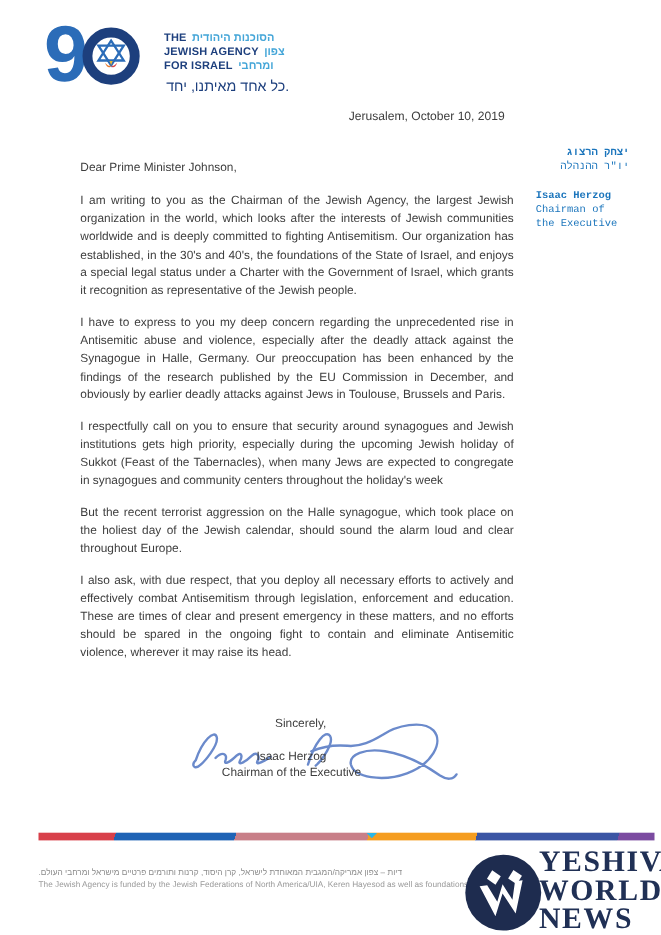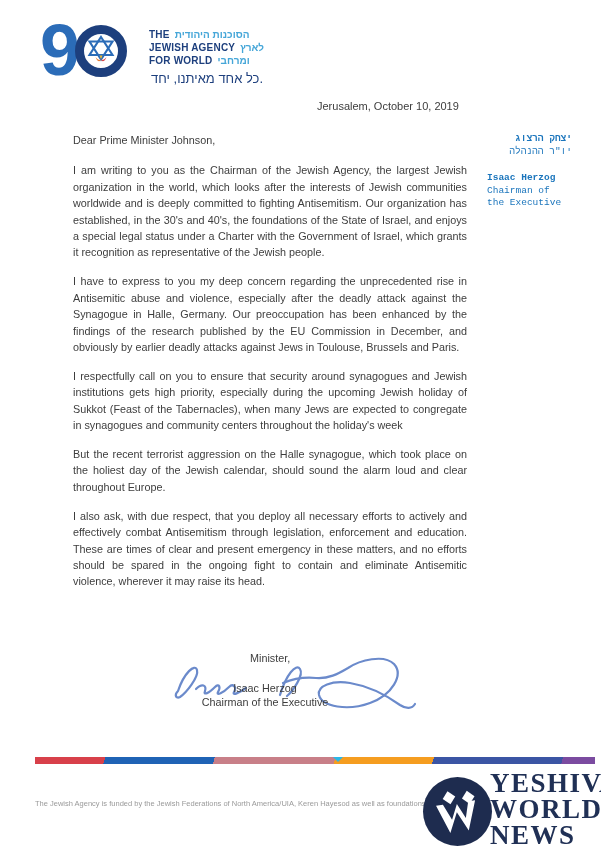--- a/index.html
+++ b/index.html
@@ -18,21 +18,21 @@
   .lh-row .he{color:#45a6d8;font-size:10px;font-weight:bold;}
   .lh-tag{margin-top:4px;font-size:13px;font-weight:normal;color:#1d3f7d;padding-left:2px;}
   
   .sidebar{position:absolute;left:487px;top:133px;width:85px;color:#1b75bc;font-size:9.5px;line-height:12.5px;font-family:Liberation Mono, monospace;}
   .sb-he{direction:rtl;text-align:right;}
   .sb-he.bold{font-weight:bold;}
   .sb-en-name{font-weight:bold;margin-top:14px;}
   
   .dateline{position:absolute;left:317px;top:100px;font-size:11px;color:#3d3d3d;}
   .body-col{position:absolute;left:73px;top:132px;width:394px;color:#3d3d3d;font-size:10.8px;line-height:16.4px;}
-  .salutation{margin:0 0 14px 0;}
+  .salutation{margin:12px 0 14px 0;}
   .body-col p{margin:0 0 12.5px 0;text-align:justify;}
   
   .closing{position:absolute;left:250px;top:652px;font-size:10.8px;color:#3d3d3d;}
   .sig-svg{position:absolute;left:160px;top:645px;}
   .signer-name{position:absolute;left:180px;top:682px;width:170px;text-align:center;font-size:10.8px;color:#3d3d3d;}
   .signer-title{position:absolute;left:150px;top:696px;width:230px;text-align:center;font-size:10.8px;color:#3d3d3d;}
   
   .bar{position:absolute;left:35px;top:757px;width:560px;height:7px;}
   .bar-notch{position:absolute;left:298px;top:0;width:10px;height:5px;
              clip-path:polygon(0 0,100% 0,50% 100%);}
@@ -65,24 +65,24 @@
         </g>
       </svg>
     </div>
     <div class="lh-text">
       <div class="lh-row">
         <span class="en">THE</span>
         <span class="he">הסוכנות היהודית</span>
       </div>
       <div class="lh-row">
         <span class="en">JEWISH AGENCY</span>
-        <span class="he">לארץ</span>
+        <span class="he">צפון</span>
       </div>
       <div class="lh-row">
-        <span class="en">FOR WORLD</span>
+        <span class="en">FOR ISRAEL</span>
         <span class="he">ומרחבי</span>
       </div>
       <div class="lh-tag">כל אחד מאיתנו, יחד.</div>
     </div>
   </div>
 
   <div class="dateline">Jerusalem, October 10, 2019</div>
 
   <div class="sidebar">
     <div class="sb-he bold">יצחק הרצוג</div>
@@ -93,35 +93,36 @@
 
   <div class="body-col">
     <div class="salutation">Dear Prime Minister Johnson,</div>
     <p>I am writing to you as the Chairman of the Jewish Agency, the largest Jewish organization in the world, which looks after the interests of Jewish communities worldwide and is deeply committed to fighting Antisemitism. Our organization has established, in the 30's and 40's, the foundations of the State of Israel, and enjoys a special legal status under a Charter with the Government of Israel, which grants it recognition as representative of the Jewish people.</p>
     <p>I have to express to you my deep concern regarding the unprecedented rise in Antisemitic abuse and violence, especially after the deadly attack against the Synagogue in Halle, Germany. Our preoccupation has been enhanced by the findings of the research published by the EU Commission in December, and obviously by earlier deadly attacks against Jews in Toulouse, Brussels and Paris.</p>
     <p>I respectfully call on you to ensure that security around synagogues and Jewish institutions gets high priority, especially during the upcoming Jewish holiday of Sukkot (Feast of the Tabernacles), when many Jews are expected to congregate in synagogues and community centers throughout the holiday's week</p>
     <p>But the recent terrorist aggression on the Halle synagogue, which took place on the holiest day of the Jewish calendar, should sound the alarm loud and clear throughout Europe.</p>
     <p>I also ask, with due respect, that you deploy all necessary efforts to actively and effectively combat Antisemitism through legislation, enforcement and education. These are times of clear and present emergency in these matters, and no efforts should be spared in the ongoing fight to contain and eliminate Antisemitic violence, wherever it may raise its head.</p>
   </div>
 
-  <div class="closing">Minister,</div>
+  <div class="closing">Sincerely,</div>
   <svg class="sig-svg" width="285" height="70" viewBox="0 0 285 70">
     <g fill="none" stroke="#5b7ec6" stroke-width="2.2" stroke-linecap="round" opacity="0.9">
       <path d="M18,46 C24,28 35,18 37,25 C39,32 26,48 20,52 C16,54 14,50 18,46"></path>
       <path d="M36,44 C42,38 47,40 45,46 C43,51 49,48 55,42 C59,38 61,42 58,47 C56,51 63,48 69,42 C73,38 77,42 74,47 C72,51 79,48 86,43"></path>
       <path d="M120,50 C126,30 136,18 140,24 C144,30 133,46 127,51"></path>
       <path d="M123,38 C135,33 146,32 156,33 C168,34 178,29 188,23 C200,15 224,9 234,19 C244,30 232,50 210,58 C188,66 162,62 159,50 C157,41 172,35 190,38 C208,41 226,50 240,60 C246,64 252,64 255,59"></path>
     </g>
   </svg>
   <div class="signer-name">Isaac Herzog</div>
   <div class="signer-title">Chairman of the Executive</div>
 
   <div class="bar" style="background: linear-gradient(105deg, rgb(216, 64, 74) 0%, rgb(216, 64, 74) 12.5%, rgb(31, 99, 181) 12.5%, rgb(31, 99, 181) 32%, rgb(200, 127, 136) 32%, rgb(200, 127, 136) 53.5%, rgb(245, 157, 32) 53.5%, rgb(245, 157, 32) 71%, rgb(59, 85, 164) 71%, rgb(59, 85, 164) 94%, rgb(123, 75, 160) 94%, rgb(123, 75, 160) 100%);">
     <div class="bar-notch" style="background: rgb(41, 183, 232);"></div>
   </div>
+  <div class="f-line2">דיות – צפון אמריקה/המגבית המאוחדת לישראל, קרן היסוד, קרנות ותורמים פרטיים מישראל ומרחבי העולם.</div>
   <div class="f-line3">The Jewish Agency is funded by the Jewish Federations of North America/UIA, Keren Hayesod as well as foundations a</div>
 
   <div class="wm-circle" style="background: rgb(30, 44, 79);">
     <svg width="58" height="58" viewBox="0 0 100 100">
       <g fill="#ffffff" transform="rotate(-8 50 50)">
         <polygon points="37,12 49,23 39,35 27,24"></polygon>
         <polygon points="70,16 82,27 72,39 60,28"></polygon>
         <path d="M14,34 L32,84 L48,50 L64,84 L82,34 L70,34 L62,62 L50,36 L38,62 L26,34 Z"></path>
       </g>
     </svg>

